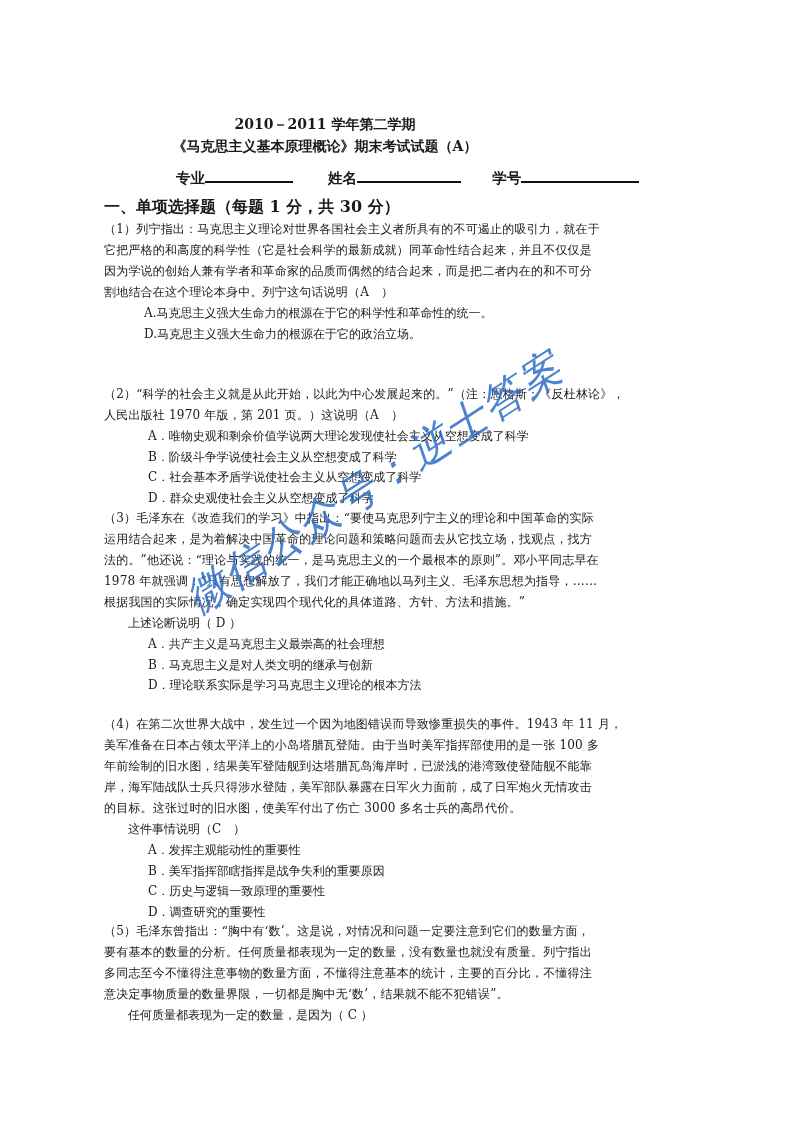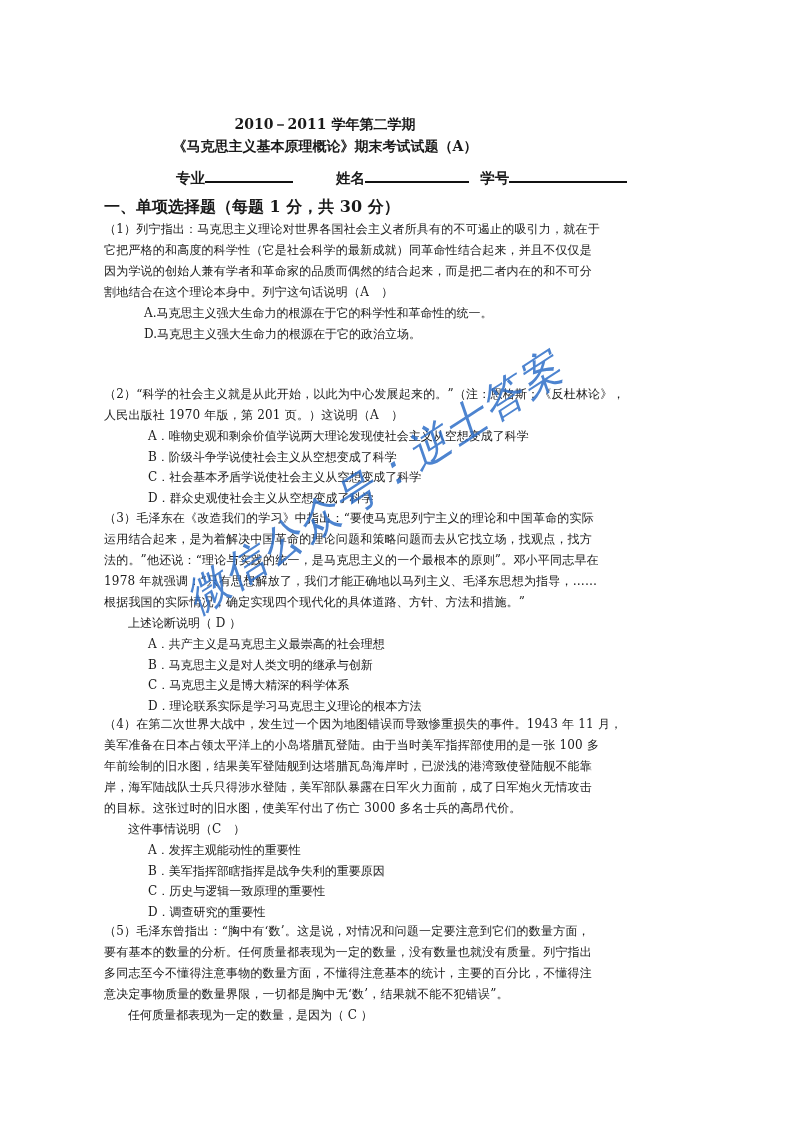--- a/index.html
+++ b/index.html
@@ -25,22 +25,22 @@
 </head>
 <body>
 
 <div class="page">
 
   <div class="title t1">2010－2011 学年第二学期</div>
   <div class="title t2">《马克思主义基本原理概论》期末考试试题（A）</div>
 
   <div class="fields">
     <span class="lbl">专业</span><span class="line" style="width:88px"></span>
-    <span class="lbl" style="margin-left:38px">姓名</span><span class="line" style="width:104px"></span>
-    <span class="lbl" style="margin-left:6px">学号</span><span class="line" style="width:118px"></span>
+    <span class="lbl" style="margin-left:30px">姓名</span><span class="line" style="width:104px"></span>
+    <span class="lbl" style="margin-left:26px">学号</span><span class="line" style="width:118px"></span>
   </div>
 
   <div class="section">一、单项选择题（每题 1 分，共 30 分）</div>
 
   <div class="block" style="top:219px">
     <div class="para">（1）列宁指出：马克思主义理论对世界各国社会主义者所具有的不可遏止的吸引力，就在于</div>
     <div class="para">它把严格的和高度的科学性（它是社会科学的最新成就）同革命性结合起来，并且不仅仅是</div>
     <div class="para">因为学说的创始人兼有学者和革命家的品质而偶然的结合起来，而是把二者内在的和不可分</div>
     <div class="para">割地结合在这个理论本身中。列宁这句话说明（A　）</div>
     <div class="opt1">A.马克思主义强大生命力的根源在于它的科学性和革命性的统一。</div>
@@ -58,21 +58,20 @@
 
   <div class="block" style="top:508px">
     <div class="para">（3）毛泽东在《改造我们的学习》中指出：“要使马克思列宁主义的理论和中国革命的实际</div>
     <div class="para">运用结合起来，是为着解决中国革命的理论问题和策略问题而去从它找立场，找观点，找方</div>
     <div class="para">法的。”他还说：“理论与实践的统一，是马克思主义的一个最根本的原则”。邓小平同志早在</div>
     <div class="para">1978 年就强调：“只有思想解放了，我们才能正确地以马列主义、毛泽东思想为指导，……</div>
     <div class="para">根据我国的实际情况，确定实现四个现代化的具体道路、方针、方法和措施。”</div>
     <div class="stem">上述论断说明（ D ）</div>
     <div class="opt">A．共产主义是马克思主义最崇高的社会理想</div>
     <div class="opt">B．马克思主义是对人类文明的继承与创新</div>
-    <div class="opt">C．马克思主义是博大精深的科学体系</div>
     <div class="opt">D．理论联系实际是学习马克思主义理论的根本方法</div>
   </div>
 
   <div class="block" style="top:714px">
     <div class="para">（4）在第二次世界大战中，发生过一个因为地图错误而导致惨重损失的事件。1943 年 11 月，</div>
     <div class="para">美军准备在日本占领太平洋上的小岛塔腊瓦登陆。由于当时美军指挥部使用的是一张 100 多</div>
     <div class="para">年前绘制的旧水图，结果美军登陆舰到达塔腊瓦岛海岸时，已淤浅的港湾致使登陆舰不能靠</div>
     <div class="para">岸，海军陆战队士兵只得涉水登陆，美军部队暴露在日军火力面前，成了日军炮火无情攻击</div>
     <div class="para">的目标。这张过时的旧水图，使美军付出了伤亡 3000 多名士兵的高昂代价。</div>
     <div class="stem">这件事情说明（C　）</div>

